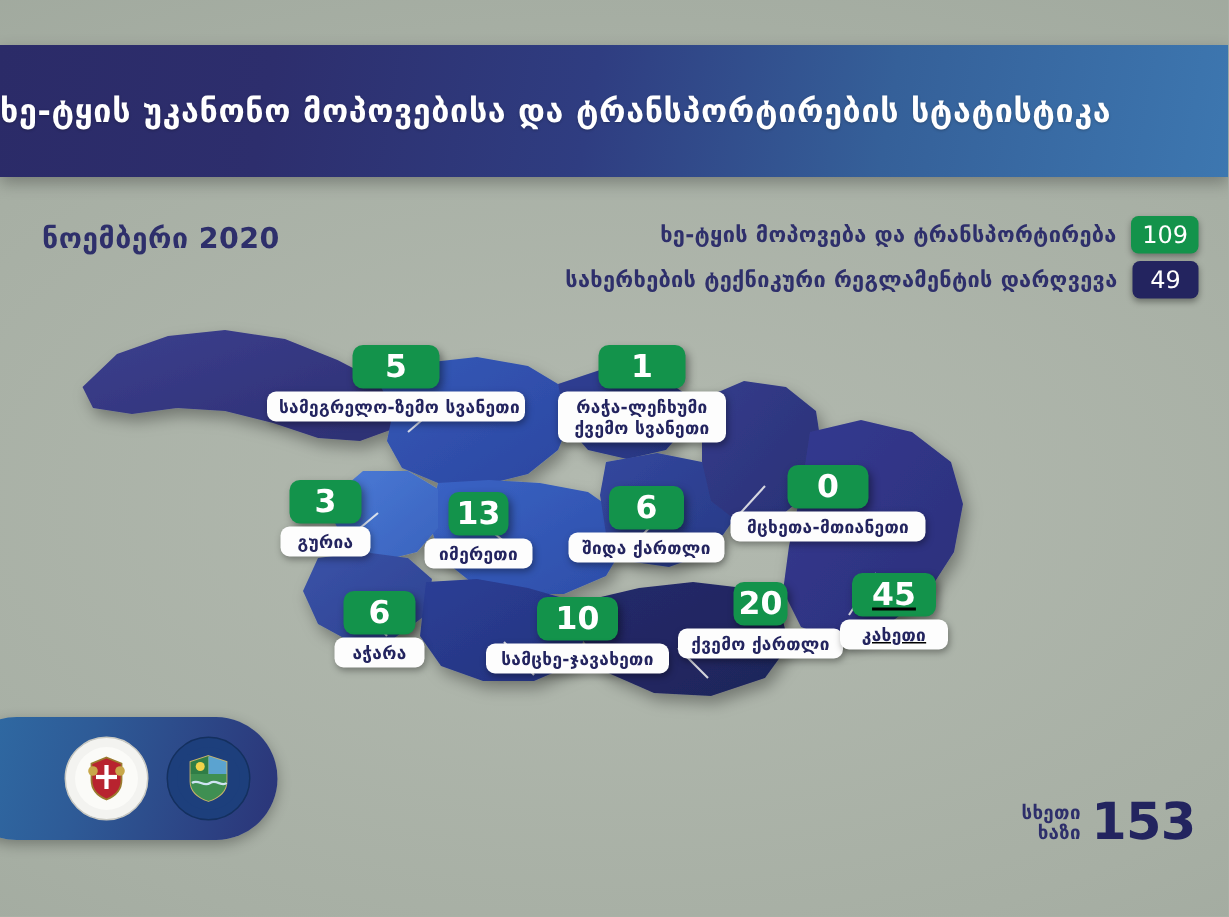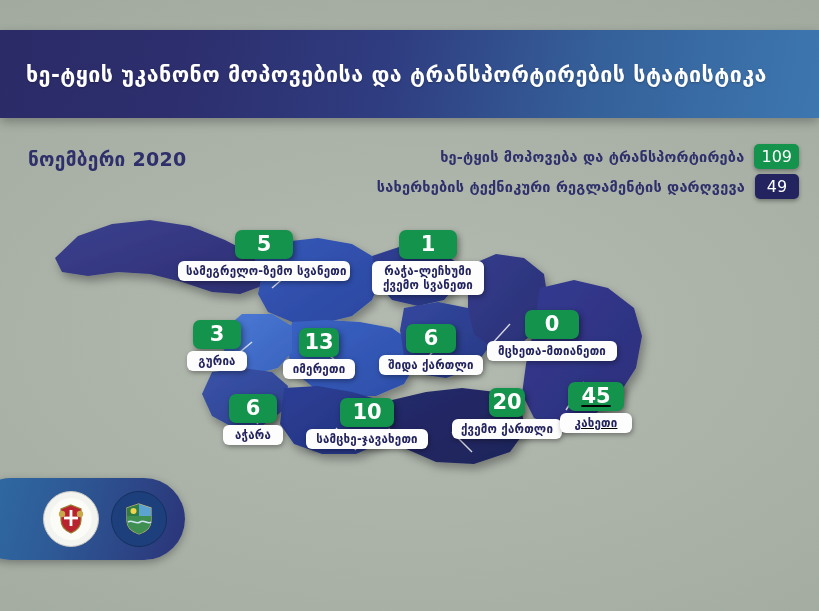--- a/index.html
+++ b/index.html
@@ -23,21 +23,20 @@
     position:absolute; left:0; top:30px; width:819px; height:88px;
     background:linear-gradient(100deg,#2b2b68 0%,#2d2e6d 22%,#2f3d81 48%,#356099 72%,#3d77b0 100%);
     display:flex; align-items:center;
     box-shadow:0 4px 10px rgba(0,0,0,.28);
   }
   #header-title {
     color:#ffffff;
     font-size:21.5px;
     font-weight:bold;
     letter-spacing:.4px;
-    padding-left:26px;
     white-space:nowrap;
     text-shadow:0 1px 2px rgba(0,0,0,.25);
   }
 
   
   #month {
     position:absolute; left:28px; top:148px;
     color:#2e2f6b; font-size:19px; font-weight:bold; letter-spacing:.3px;
   }
   .legend-row {
@@ -264,21 +263,21 @@
     <div class="marker" style="left:487px; top:114px; width:130px;">
       <div class="badge" style="width:54px; margin:0 auto;">0</div>
       <div class="namebox">მცხეთა-მთიანეთი</div>
     </div>
 
     <div class="marker" style="left:223px; top:198px; width:60px;">
       <div class="badge" style="width:48px; margin:0 auto;">6</div>
       <div class="namebox">აჭარა</div>
     </div>
 
-    <div class="marker" style="left:306px; top:202px; width:122px;">
+    <div class="marker" style="left:324px; top:202px; width:122px;">
       <div class="badge" style="width:54px; margin:0 auto;">10</div>
       <div class="namebox">სამცხე-ჯავახეთი</div>
     </div>
 
     <div class="marker" style="left:452px; top:192px; width:110px;">
       <div class="badge" style="width:36px; margin:0 auto;">20</div>
       <div class="namebox">ქვემო ქართლი</div>
     </div>
 
     <div class="marker" style="left:560px; top:186px; width:72px;text-decoration:underline;">
@@ -308,14 +307,19 @@
           <path d="M15,2 L27,6 L27,14 L15,14 Z" fill="#5ba3d0"></path>
           <path d="M3,6 L15,2 L15,14 L3,14 Z" fill="#2f7d46"></path>
           <path d="M3,14 L27,14 L27,19 C27,26 21,30 15,32 C9,30 3,26 3,19 Z" fill="#3f8f52"></path>
           <circle cx="9.5" cy="9" r="3" fill="#f2d34a"></circle>
           <path d="M4,20 C8,17 12,23 16,20 C20,17 24,23 27,20" stroke="#cfe4f2" stroke-width="1.6" fill="none"></path>
         </svg>
       </div>
     </div>
   </div>
 
+  <div id="total">
+    <div id="total-label">სხეთი
+ხაზი</div>
+    <div id="total-value">153</div>
+  </div>
 
 </div>
 
 </body></html>

